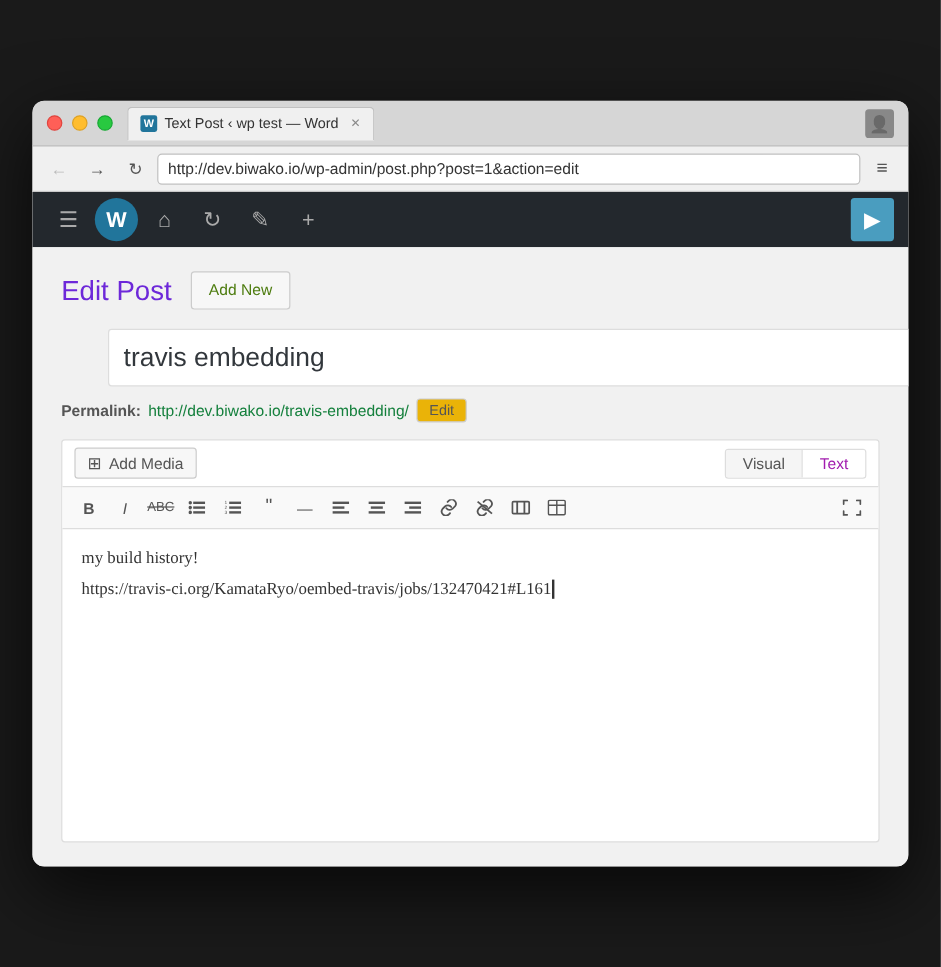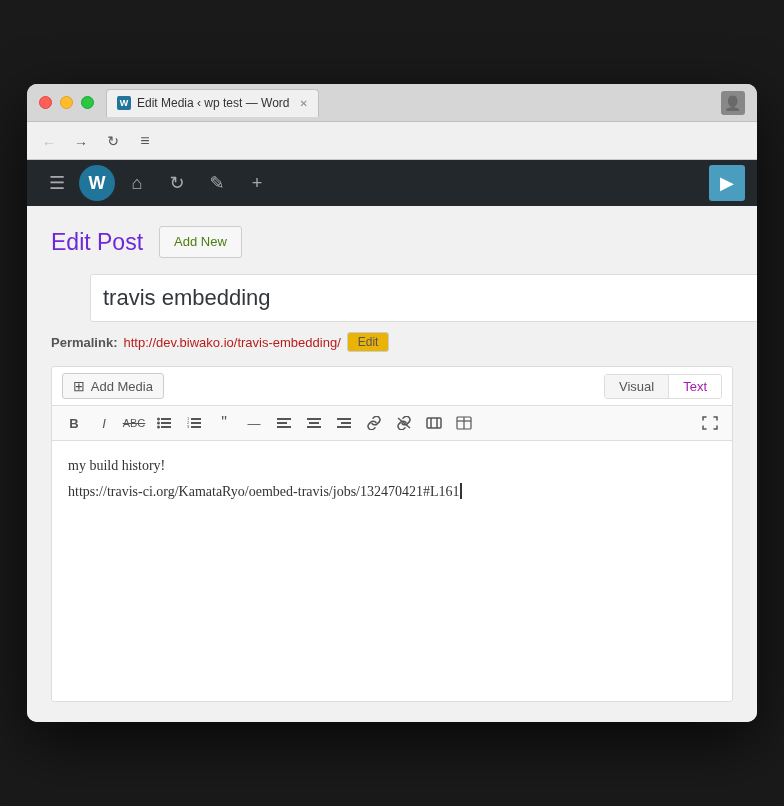--- a/index.html
+++ b/index.html
@@ -244,21 +244,21 @@
     
     .permalink-row {
       display: flex;
       align-items: center;
       gap: 6px;
       margin-bottom: 14px;
       font-size: 13px;
       color: #555;
     }
     .permalink-label { font-weight: 600; }
-    .permalink-link { color: #b91c1c; text-decoration: none; }
+    .permalink-link { color: #15803d; text-decoration: none; }
     .permalink-edit-btn {
       background: #eab308;
       border: 1px solid #ccc;
       border-radius: 3px;
       padding: 2px 10px;
       font-size: 12px;
       color: #555;
       cursor: pointer;
     }
 
@@ -371,32 +371,33 @@
 
   <div class="title-bar">
     <div class="traffic-lights">
       <div class="traffic-light tl-red"></div>
       <div class="traffic-light tl-yellow"></div>
       <div class="traffic-light tl-green"></div>
     </div>
     <div class="tab-bar">
       <div class="tab">
         <div class="tab-favicon">W</div>
-        <span>Edit Media ‹ wp test — Word</span>
+        <span>Text Post ‹ wp test — Word</span>
         <span class="tab-close">✕</span>
       </div>
       <div class="tab tab-inactive"></div>
     </div>
     <div class="profile-icon"></div>
   </div>
 
   <div class="nav-bar">
     <button class="nav-btn disabled">←</button>
     <button class="nav-btn">→</button>
     <button class="nav-btn">↻</button>
+    <input class="address-bar" type="text" value="http://dev.biwako.io/wp-admin/post.php?post=1&amp;action=edit" style="">
     <div class="hamburger-btn">≡</div>
   </div>
 
   <div class="wp-admin-bar">
     <div class="wp-bar-btn">☰</div>
     <div class="wp-logo">W</div>
     <div class="wp-bar-btn">⌂</div>
     <div class="wp-bar-btn">↻</div>
     <div class="wp-bar-btn">✎</div>
     <div class="wp-bar-btn">+</div>

